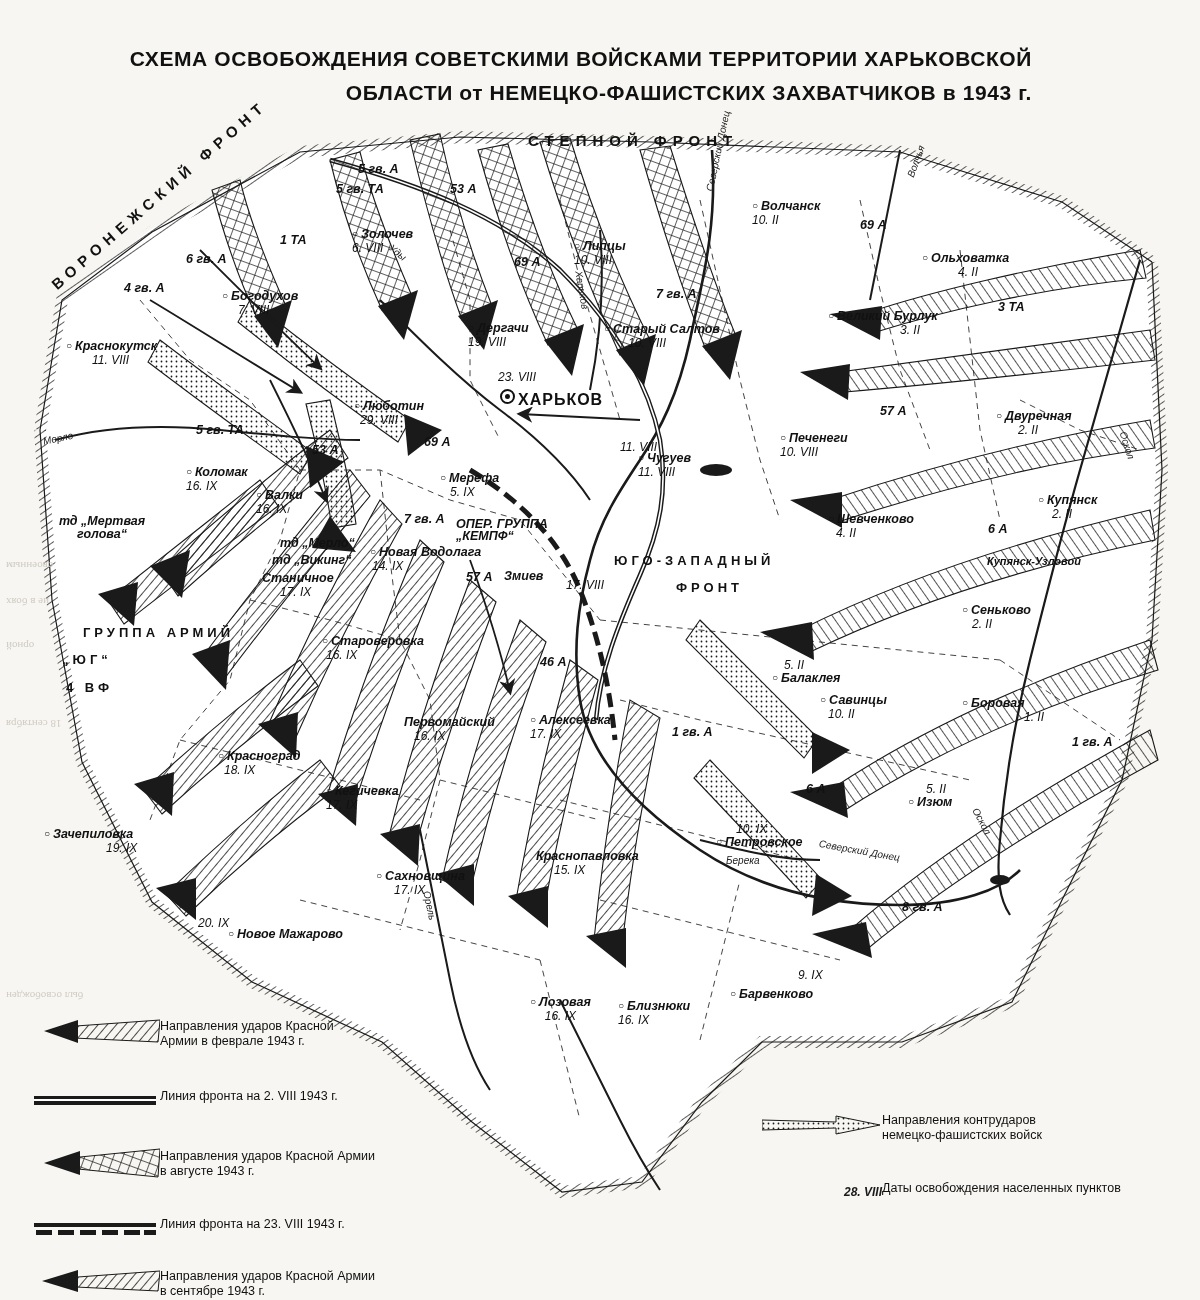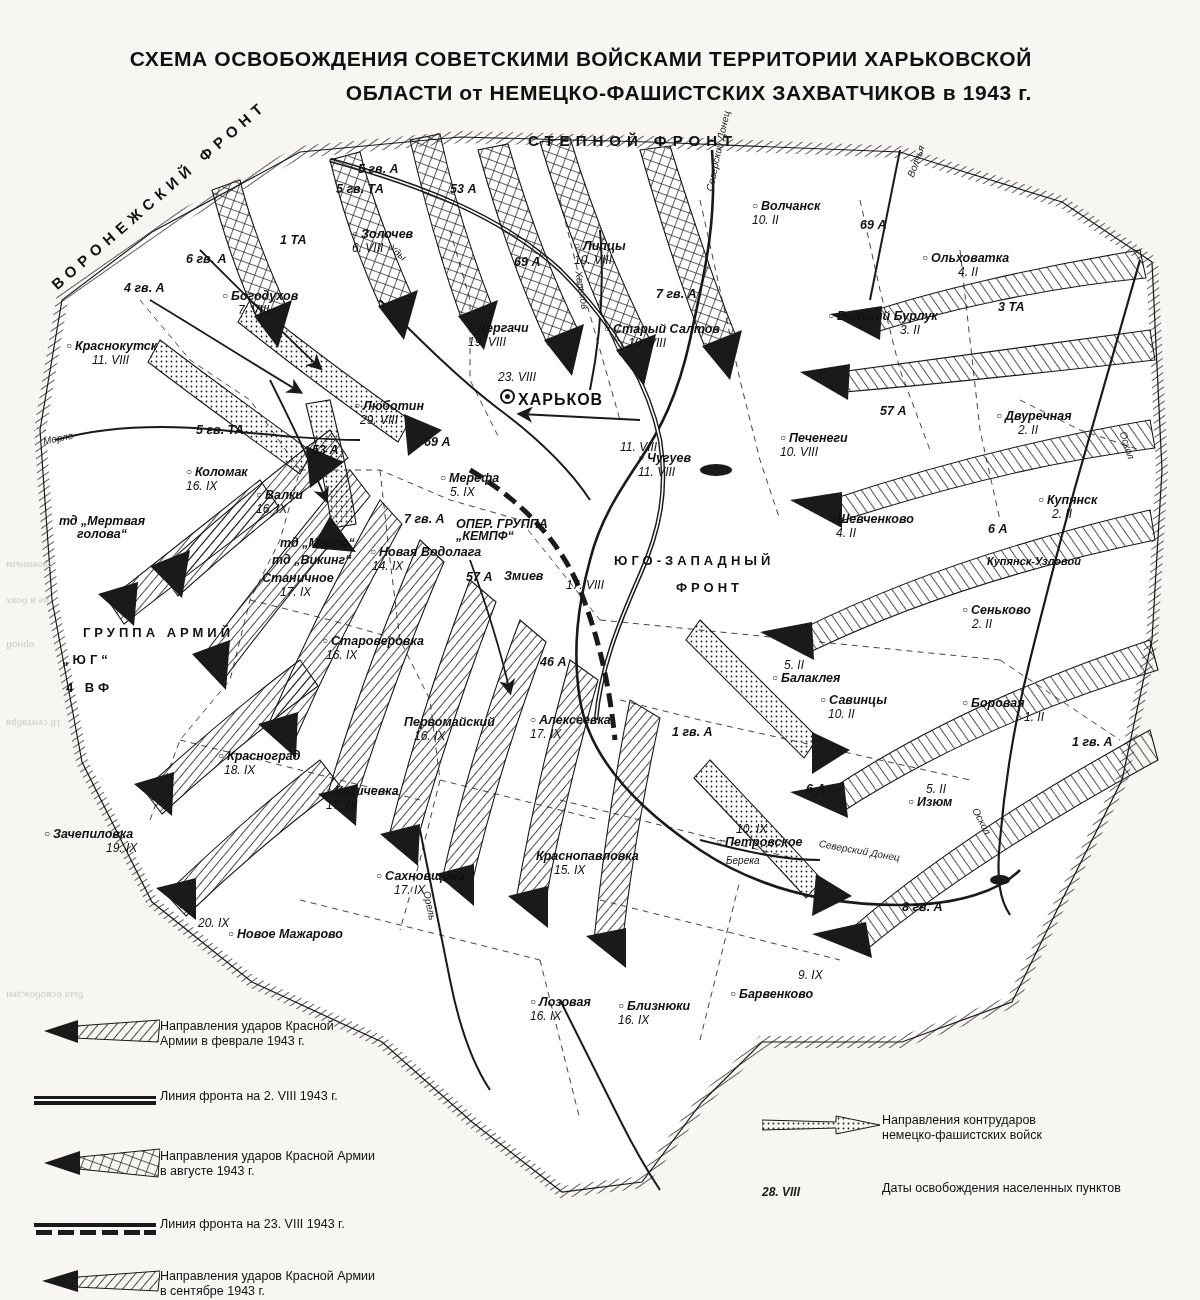--- a/index.html
+++ b/index.html
@@ -565,21 +565,21 @@
   <div class="lbl nodot" style="left:536px; top:850px;">
     <span class="nm">Краснопавловка</span>
     <span class="dt" style="margin-left:18px;">15. IX</span>
   </div>
   <div class="lbl city" style="left:228px; top:928px;">
     <span class="nm">Новое Мажарово</span>
   </div>
   <div class="lbl nodot" style="left:198px; top:916px;">
     <span class="dt">20. IX</span>
   </div>
-  <div class="lbl city" style="left:530px; top:996px;">
+  <div class="lbl city" style="left:530px; top:996px;text-align:center;">
     <span class="nm">Лозовая</span>
     <span class="dt">16. IX</span>
   </div>
   <div class="lbl city" style="left:618px; top:1000px;">
     <span class="nm">Близнюки</span>
     <span class="dt">16. IX</span>
   </div>
   <div class="lbl city" style="left:730px; top:988px;">
     <span class="nm">Барвенково</span>
   </div>
@@ -651,21 +651,21 @@
     <div class="legend-sym" style="width:120px; flex-basis:120px;">
       <svg width="120" height="26" viewBox="0 0 120 26">
         <path d="M0,8 L74,10 L74,4 L118,13 L74,22 L74,16 L0,18 Z" fill="url(#dotA)" stroke="#1a1a1a" stroke-width="1"></path>
       </svg>
     </div>
     <div class="legend-txt">Направления  контрударов
 немецко-фашистских войск</div>
   </div>
 
   <div class="legend-item" style="left:762px; top:1180px; width:436px;">
-    <div class="legend-sym" style="width:120px; flex-basis:120px; text-align:left;">
+    <div class="legend-sym" style="width:120px; flex-basis:120px; text-align:right;">
       <span class="legend-date" style="position:relative; display:inline-block; top:2px;">28. VIII</span>
     </div>
     <div class="legend-txt">Даты освобождения  населенных пунктов</div>
   </div>
 
   <div class="legend-item" style="left:762px; top:1302px; width:436px;padding-left:40px;">
     <div class="legend-sym" style="width:120px; flex-basis:120px;">
       <svg width="120" height="26" viewBox="0 0 120 26">
         <rect x="0" y="8" width="118" height="10" fill="url(#borderHatch)" stroke="#1a1a1a" stroke-width="1"></rect>
       </svg>

